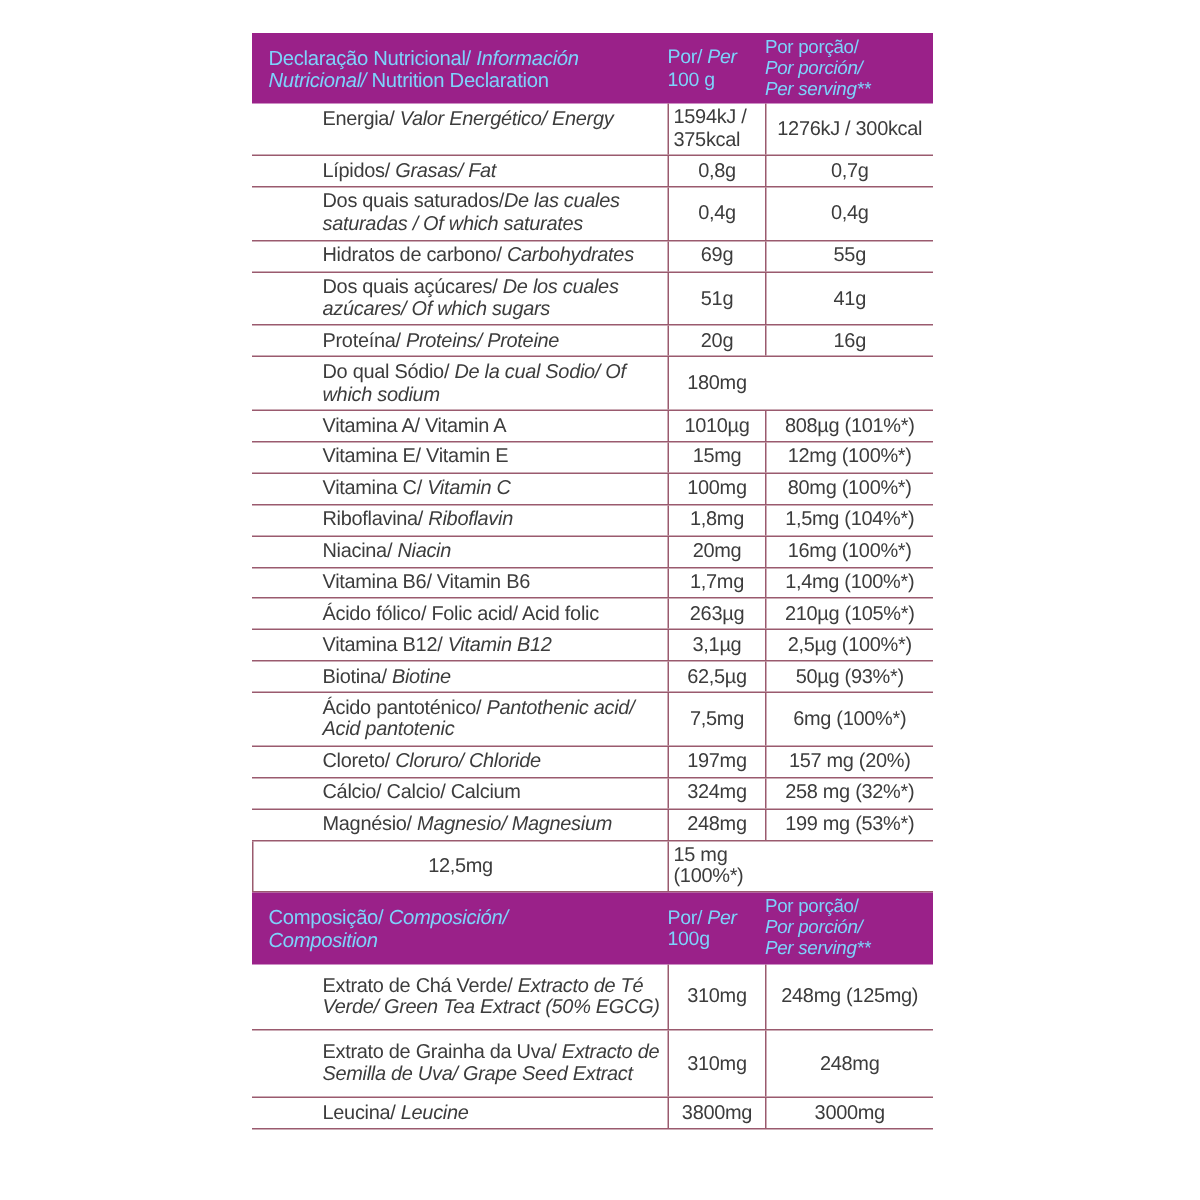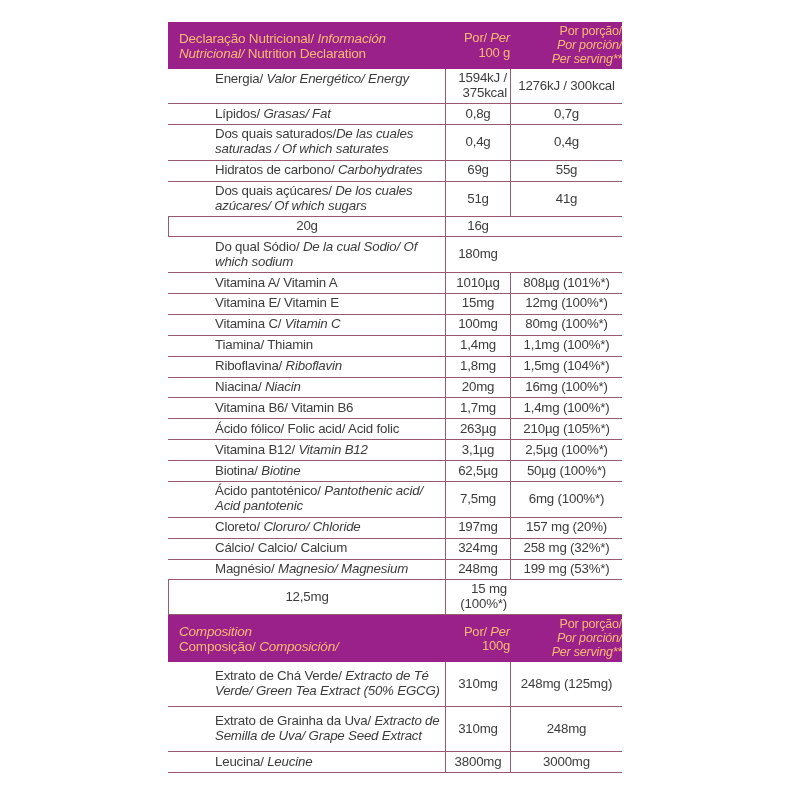--- a/index.html
+++ b/index.html
@@ -7,40 +7,40 @@
     width:800px;height:800px;background:#ffffff;
     font-family:"Liberation Sans","DejaVu Sans",sans-serif;
     color:#3c3c3c;position:relative;overflow:hidden;
   }
   #nutrition-table{
     position:absolute;left:168px;top:22px;width:454px;
     letter-spacing:-0.2px;
   }
   .t-header{
     display:grid;grid-template-columns:277px 65px 112px;
-    background:var(--header-bg,#9A2189);color:#fdba74;
+    background:var(--header-bg,#9A2189);color:#7dd3fc;
     align-items:center;
   }
   .h-label{padding:6px 4px 6px 11px;font-size:13.5px;line-height:1.12;}
   .h-col2,.h-col3{
-    text-align:right;font-size:13px;line-height:1.1;padding:3px 0;
+    text-align:left;font-size:13px;line-height:1.1;padding:3px 0;
   }
   .h-col3{font-size:12.5px;}
   .hline{display:block;}
   .t-row{
     display:grid;grid-template-columns:277px 65px 112px;
     border-bottom:1px solid var(--line,#9a5a6e);
   }
   .t-row .c1{
     padding:2.5px 3px 2.5px 7px;font-size:13.3px;line-height:1.12;margin-left:40px;
   }
   .t-row .c2,.t-row .c3{
     border-left:1px solid var(--line,#9a5a6e);
     display:flex;align-items:center;justify-content:center;
-    text-align:right;font-size:13.3px;line-height:1.12;padding:2px 3px;
+    text-align:left;font-size:13.3px;line-height:1.12;padding:2px 3px;
   }
   .t-row.pad .c1{padding-top:7px;padding-bottom:7px;}
   .it{font-style:italic;}
   .section{margin:0;}
 </style>
 </head>
 <body style="color: rgb(60, 60, 60);">
 
 <div id="nutrition-table">
     <div class="section">
@@ -78,20 +78,21 @@
         <div class="c1"><span>Hidratos de carbono/ </span><span class="it">Carbohydrates</span></div>
         <div class="c2">69g</div>
         <div class="c3">55g</div>
       </div>
       <div class="t-row">
         <div class="c1"><span>Dos quais açúcares/ </span><span class="it">De los cuales azúcares/ Of which sugars</span></div>
         <div class="c2">51g</div>
         <div class="c3">41g</div>
       </div>
       <div class="t-row">
+        <div class="c1"><span>Proteína/ </span><span class="it">Proteins/ Proteine</span></div>
         <div class="c2">20g</div>
         <div class="c3">16g</div>
       </div>
       <div class="t-row">
         <div class="c1"><span>Do qual Sódio/ </span><span class="it">De la cual Sodio/ Of which sodium</span></div>
         <div class="c2">180mg</div>
       </div>
       <div class="t-row">
         <div class="c1"><span>Vitamina A/ Vitamin A</span></div>
         <div class="c2">1010µg</div>
@@ -101,25 +102,20 @@
         <div class="c1"><span>Vitamina E/ Vitamin E</span></div>
         <div class="c2">15mg</div>
         <div class="c3">12mg (100%*)</div>
       </div>
       <div class="t-row">
         <div class="c1"><span>Vitamina C/ </span><span class="it">Vitamin C</span></div>
         <div class="c2">100mg</div>
         <div class="c3">80mg (100%*)</div>
       </div>
       <div class="t-row">
-        <div class="c1"><span>Tiamina/ Thiamin</span></div>
-        <div class="c2">1,4mg</div>
-        <div class="c3">1,1mg (100%*)</div>
-      </div>
-      <div class="t-row">
         <div class="c1"><span>Riboflavina/ </span><span class="it">Riboflavin</span></div>
         <div class="c2">1,8mg</div>
         <div class="c3">1,5mg (104%*)</div>
       </div>
       <div class="t-row">
         <div class="c1"><span>Niacina/ </span><span class="it">Niacin</span></div>
         <div class="c2">20mg</div>
         <div class="c3">16mg (100%*)</div>
       </div>
       <div class="t-row">
@@ -133,21 +129,21 @@
         <div class="c3">210µg (105%*)</div>
       </div>
       <div class="t-row">
         <div class="c1"><span>Vitamina B12/ </span><span class="it">Vitamin B12</span></div>
         <div class="c2">3,1µg</div>
         <div class="c3">2,5µg (100%*)</div>
       </div>
       <div class="t-row">
         <div class="c1"><span>Biotina/ </span><span class="it">Biotine</span></div>
         <div class="c2">62,5µg</div>
-        <div class="c3">50µg (100%*)</div>
+        <div class="c3">50µg (93%*)</div>
       </div>
       <div class="t-row">
         <div class="c1"><span>Ácido pantoténico/ </span><span class="it">Pantothenic acid/ Acid pantotenic</span></div>
         <div class="c2">7,5mg</div>
         <div class="c3">6mg (100%*)</div>
       </div>
       <div class="t-row">
         <div class="c1"><span>Cloreto/ </span><span class="it">Cloruro/ Chloride</span></div>
         <div class="c2">197mg</div>
         <div class="c3">157 mg (20%)</div>
@@ -163,22 +159,22 @@
         <div class="c3">199 mg (53%*)</div>
       </div>
       <div class="t-row">
         <div class="c2">12,5mg</div>
         <div class="c3">15 mg (100%*)</div>
       </div>
     </div>
     <div class="section">
       <div class="t-header">
         <div class="h-label">
+          <div class="hline"><span>Composição/ </span><span class="it">Composición/</span></div>
           <div class="hline"><span class="it">Composition</span></div>
-          <div class="hline"><span>Composição/ </span><span class="it">Composición/</span></div>
         </div>
         <div class="h-col2">
           <div class="hline"><span>Por/ </span><span class="it">Per</span></div>
           <div class="hline"><span>100g</span></div>
         </div>
         <div class="h-col3">
           <div class="hline"><span>Por porção/</span></div>
           <div class="hline"><span class="it">Por porción/</span></div>
           <div class="hline"><span class="it">Per serving**</span></div>
         </div>

